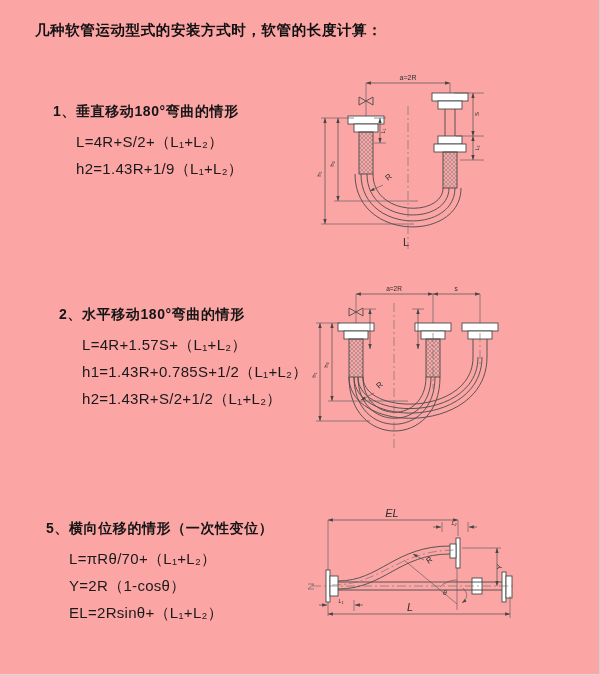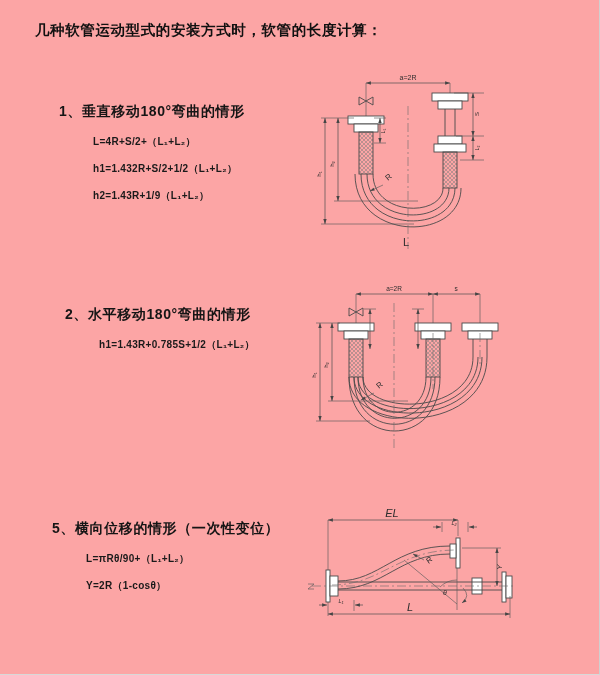--- a/index.html
+++ b/index.html
@@ -7,55 +7,57 @@
     position:relative;width:600px;height:675px;background:#fca5a5;
     font-family:"Liberation Sans","DejaVu Sans",sans-serif;color:#1c1c1c;
     border-right:1px solid #cfcfcf;border-bottom:1px solid #d8d8d8;
     box-sizing:border-box;overflow:hidden;
   }
   .title{
     position:absolute;left:35px;top:21px;font-size:14.5px;font-weight:700;
     letter-spacing:0.6px;color:#111;
   }
   .sec{position:absolute;}
-  .sec-h{font-size:14px;font-weight:700;letter-spacing:0.6px;color:#151515;margin:0 0 7px 12px;}
-  .formula{font-size:10px;font-weight:700;letter-spacing:0.3px;color:#1a1a1a;
-    margin-left:46px;line-height:27px;white-space:nowrap;}
+  .sec-h{font-size:14px;font-weight:700;letter-spacing:0.6px;color:#151515;margin:0 0 7px 6px;}
+  .formula{font-size:15px;font-weight:400;letter-spacing:0.3px;color:#1a1a1a;
+    margin-left:29px;line-height:27px;white-space:nowrap;}
   .dg{position:absolute;}
   svg{display:block;overflow:visible;}
   svg text{fill:#2e2e2e;font-family:"Liberation Sans","DejaVu Sans",sans-serif;}
   .ln{stroke:#4a4a4a;stroke-width:0.9;fill:none;}
   .thin{stroke:#5a5a5a;stroke-width:0.65;fill:none;}
   .dim{stroke:#4f4f4f;stroke-width:0.7;fill:none;}
   .cl{stroke:#6a6a6a;stroke-width:0.6;fill:none;stroke-dasharray:9 3 2 3;}
   .fit{stroke:#4a4a4a;stroke-width:0.9;fill:#ffffff;}
 </style>
 </head>
 <body>
 
 <div class="page">
 
   <div class="title">几种软管运动型式的安装方式时，软管的长度计算：</div>
 
   <div class="sec" style="left:47px;top:103px;">
     <div class="sec-h">1、垂直移动180°弯曲的情形</div>
     <div class="formula">L=4R+S/2+（L₁+L₂）</div>
-    <div class="formula">h1=1.432R+S/2+1/2（L₁+L₂）</div>
     <div class="formula">h2=1.43R+1/9（L₁+L₂）</div>
   </div>
 
   <div class="sec" style="left:53px;top:306px;">
     <div class="sec-h">2、水平移动180°弯曲的情形</div>
+    <div class="formula">L=4R+1.57S+（L₁+L₂）</div>
     <div class="formula">h1=1.43R+0.785S+1/2（L₁+L₂）</div>
+    <div class="formula">h2=1.43R+S/2+1/2（L₁+L₂）</div>
   </div>
 
   <div class="sec" style="left:40px;top:520px;">
     <div class="sec-h">5、横向位移的情形（一次性变位）</div>
-    <div class="formula">L=πRθ/90+（L₁+L₂）</div>
+    <div class="formula">L=πRθ/70+（L₁+L₂）</div>
     <div class="formula">Y=2R（1-cosθ）</div>
+    <div class="formula">EL=2Rsinθ+（L₁+L₂）</div>
   </div>
 
   <div class="dg" style="left:308px;top:68px;">
     <svg width="280" height="190" viewBox="0 0 280 190">
       <defs>
         <marker id="ar1" markerWidth="8" markerHeight="6" refX="7.4" refY="3" orient="auto-start-reverse">
           <path d="M0.4,0.6 L7.4,3 L0.4,5.4 Z" fill="#454545"></path>
         </marker>
         <pattern id="hp1" width="4" height="4" patternUnits="userSpaceOnUse">
           <path d="M0,4 L4,0 M0,0 L4,4" stroke="#7a7a7a" stroke-width="0.5"></path>

